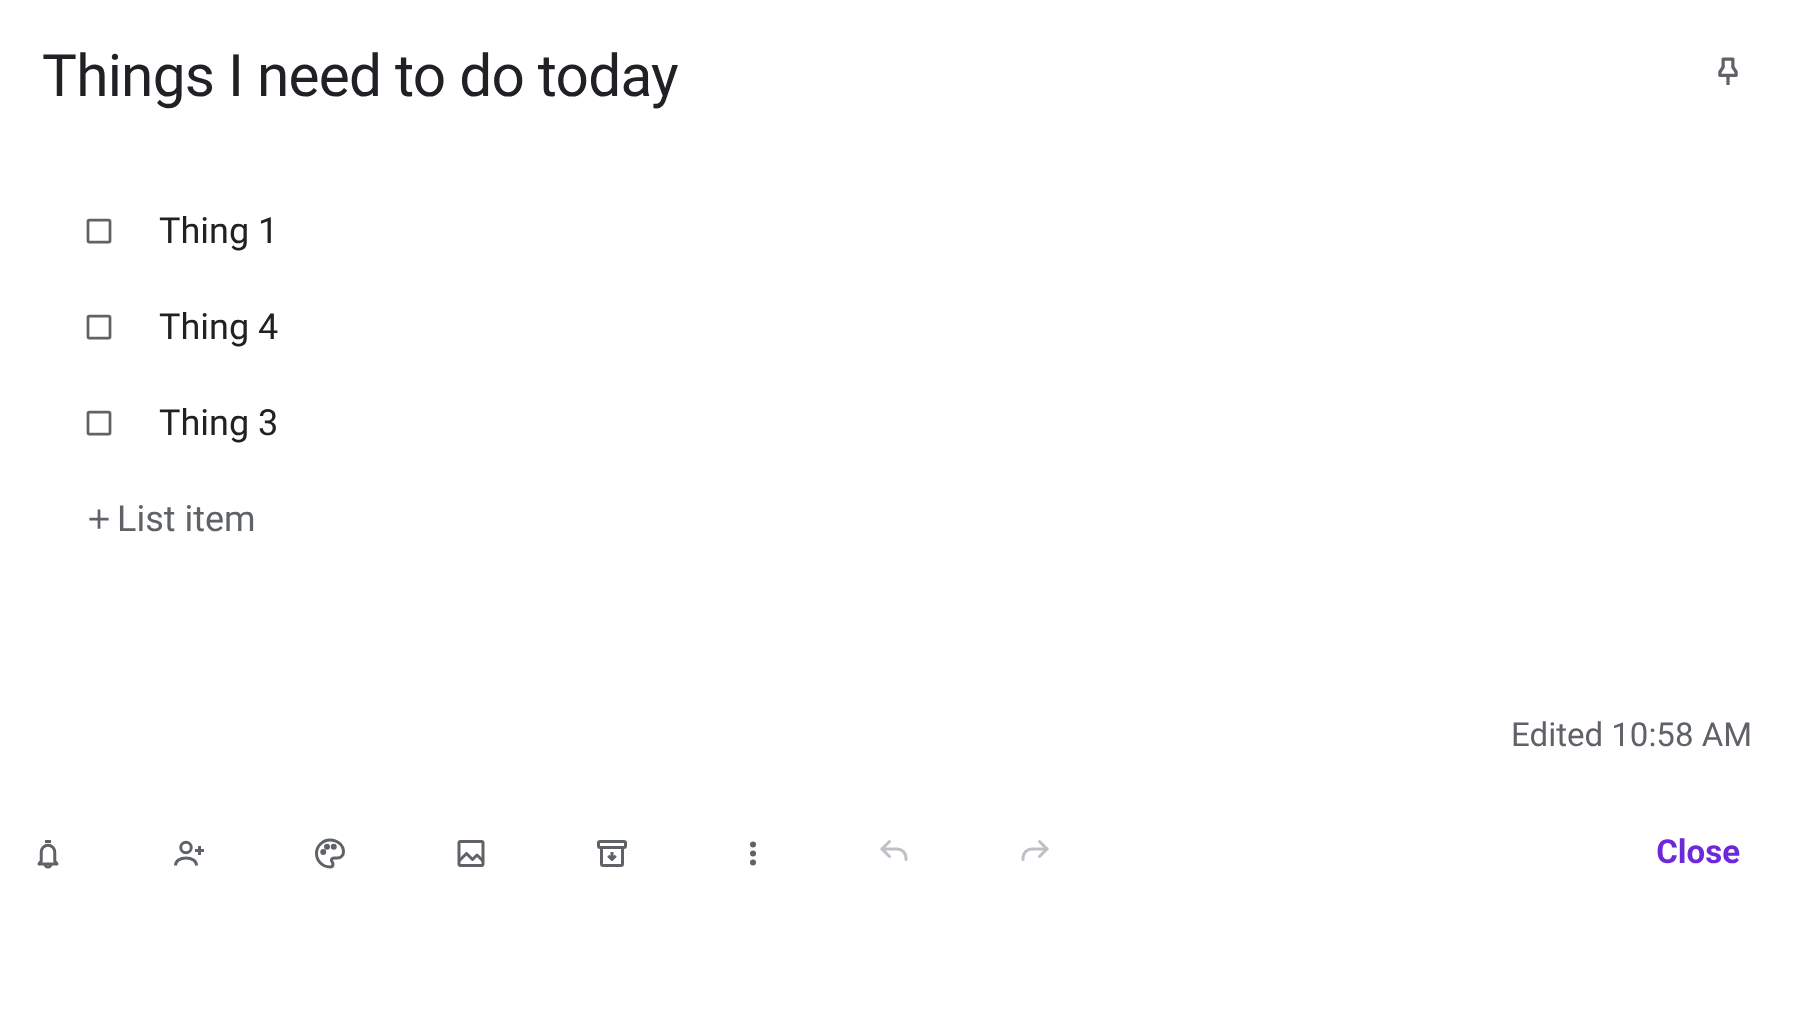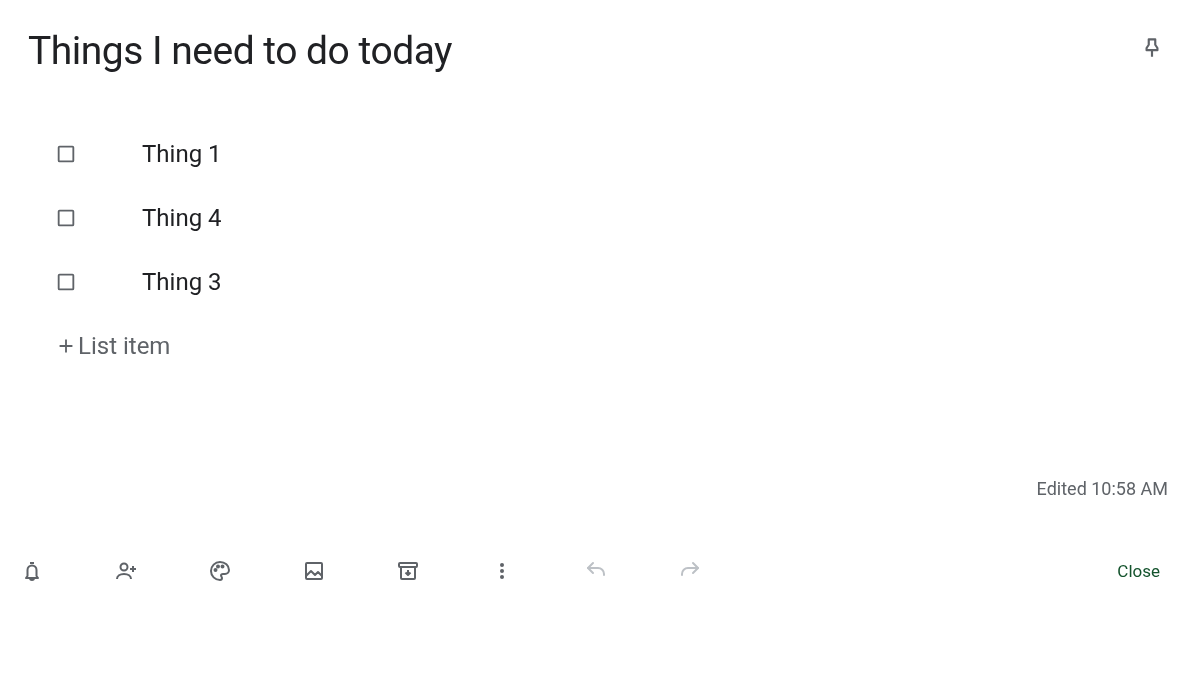--- a/index.html
+++ b/index.html
@@ -53,21 +53,20 @@
       height: 24px;
       display: flex;
       align-items: center;
       justify-content: center;
       cursor: pointer;
       color: #5f6368;
     }
     .item-text {
       font-size: 24px;
       color: #202124;
-      margin-left: 36px;
     }
     .add-item-row {
       display: flex;
       align-items: center;
       height: 64px;
       cursor: pointer;
     }
     .plus-icon {
       width: 24px;
       height: 24px;
@@ -77,21 +76,21 @@
       color: #5f6368;
     }
     .add-item-text {
       font-size: 24px;
       color: #5f6368;
     }
     .edited-row {
       position: absolute;
       right: 32px;
       top: 478px;
-      font-size: 18px;
+      font-size: 22px;
       color: #5f6368;
     }
     .toolbar {
       position: absolute;
       left: 18px;
       bottom: 86px;
       right: 28px;
       display: flex;
       align-items: center;
     }
@@ -108,23 +107,23 @@
       justify-content: center;
       cursor: pointer;
       color: #5f6368;
     }
     .toolbar-icon.disabled {
       color: #bdc1c6;
       cursor: default;
     }
     .close-button {
       margin-left: auto;
-      font-size: 17px;
-      color: #14532d;
-      font-weight: 400;
+      font-size: 22px;
+      color: #6d28d9;
+      font-weight: 700;
       cursor: pointer;
       padding: 8px 12px;
     }
     svg {
       display: block;
     }
   </style>
 </head>
 <body>
 

